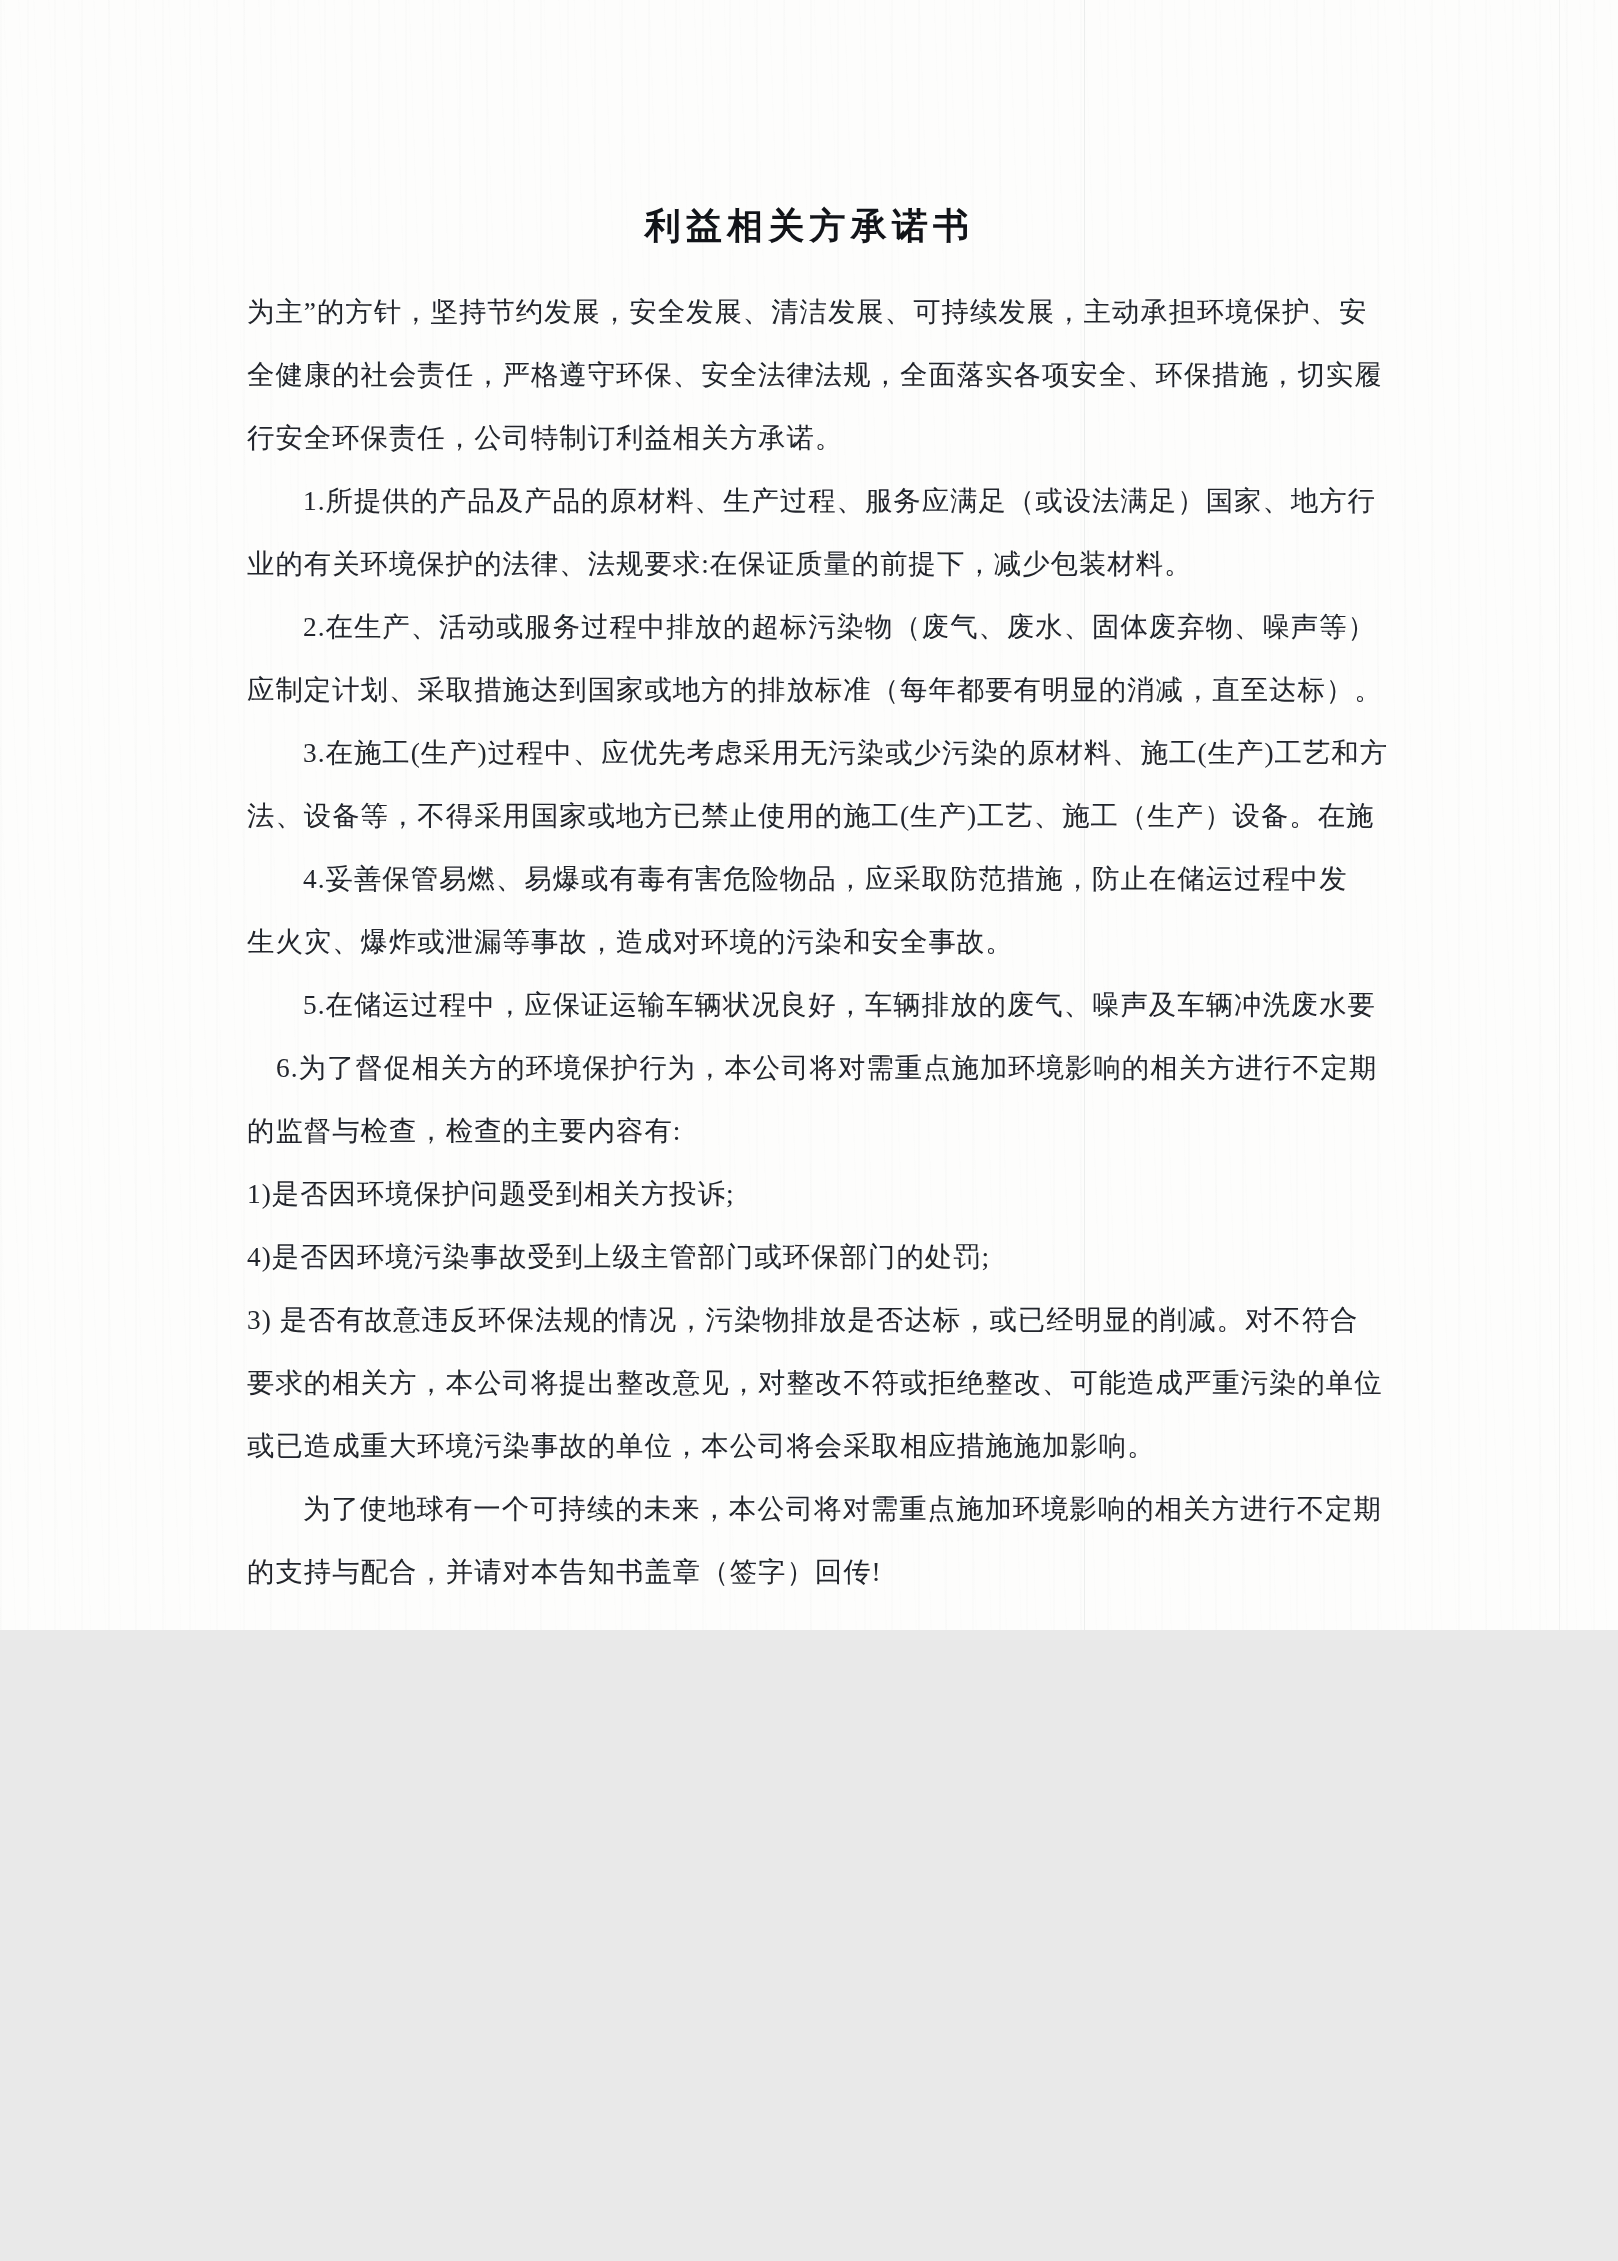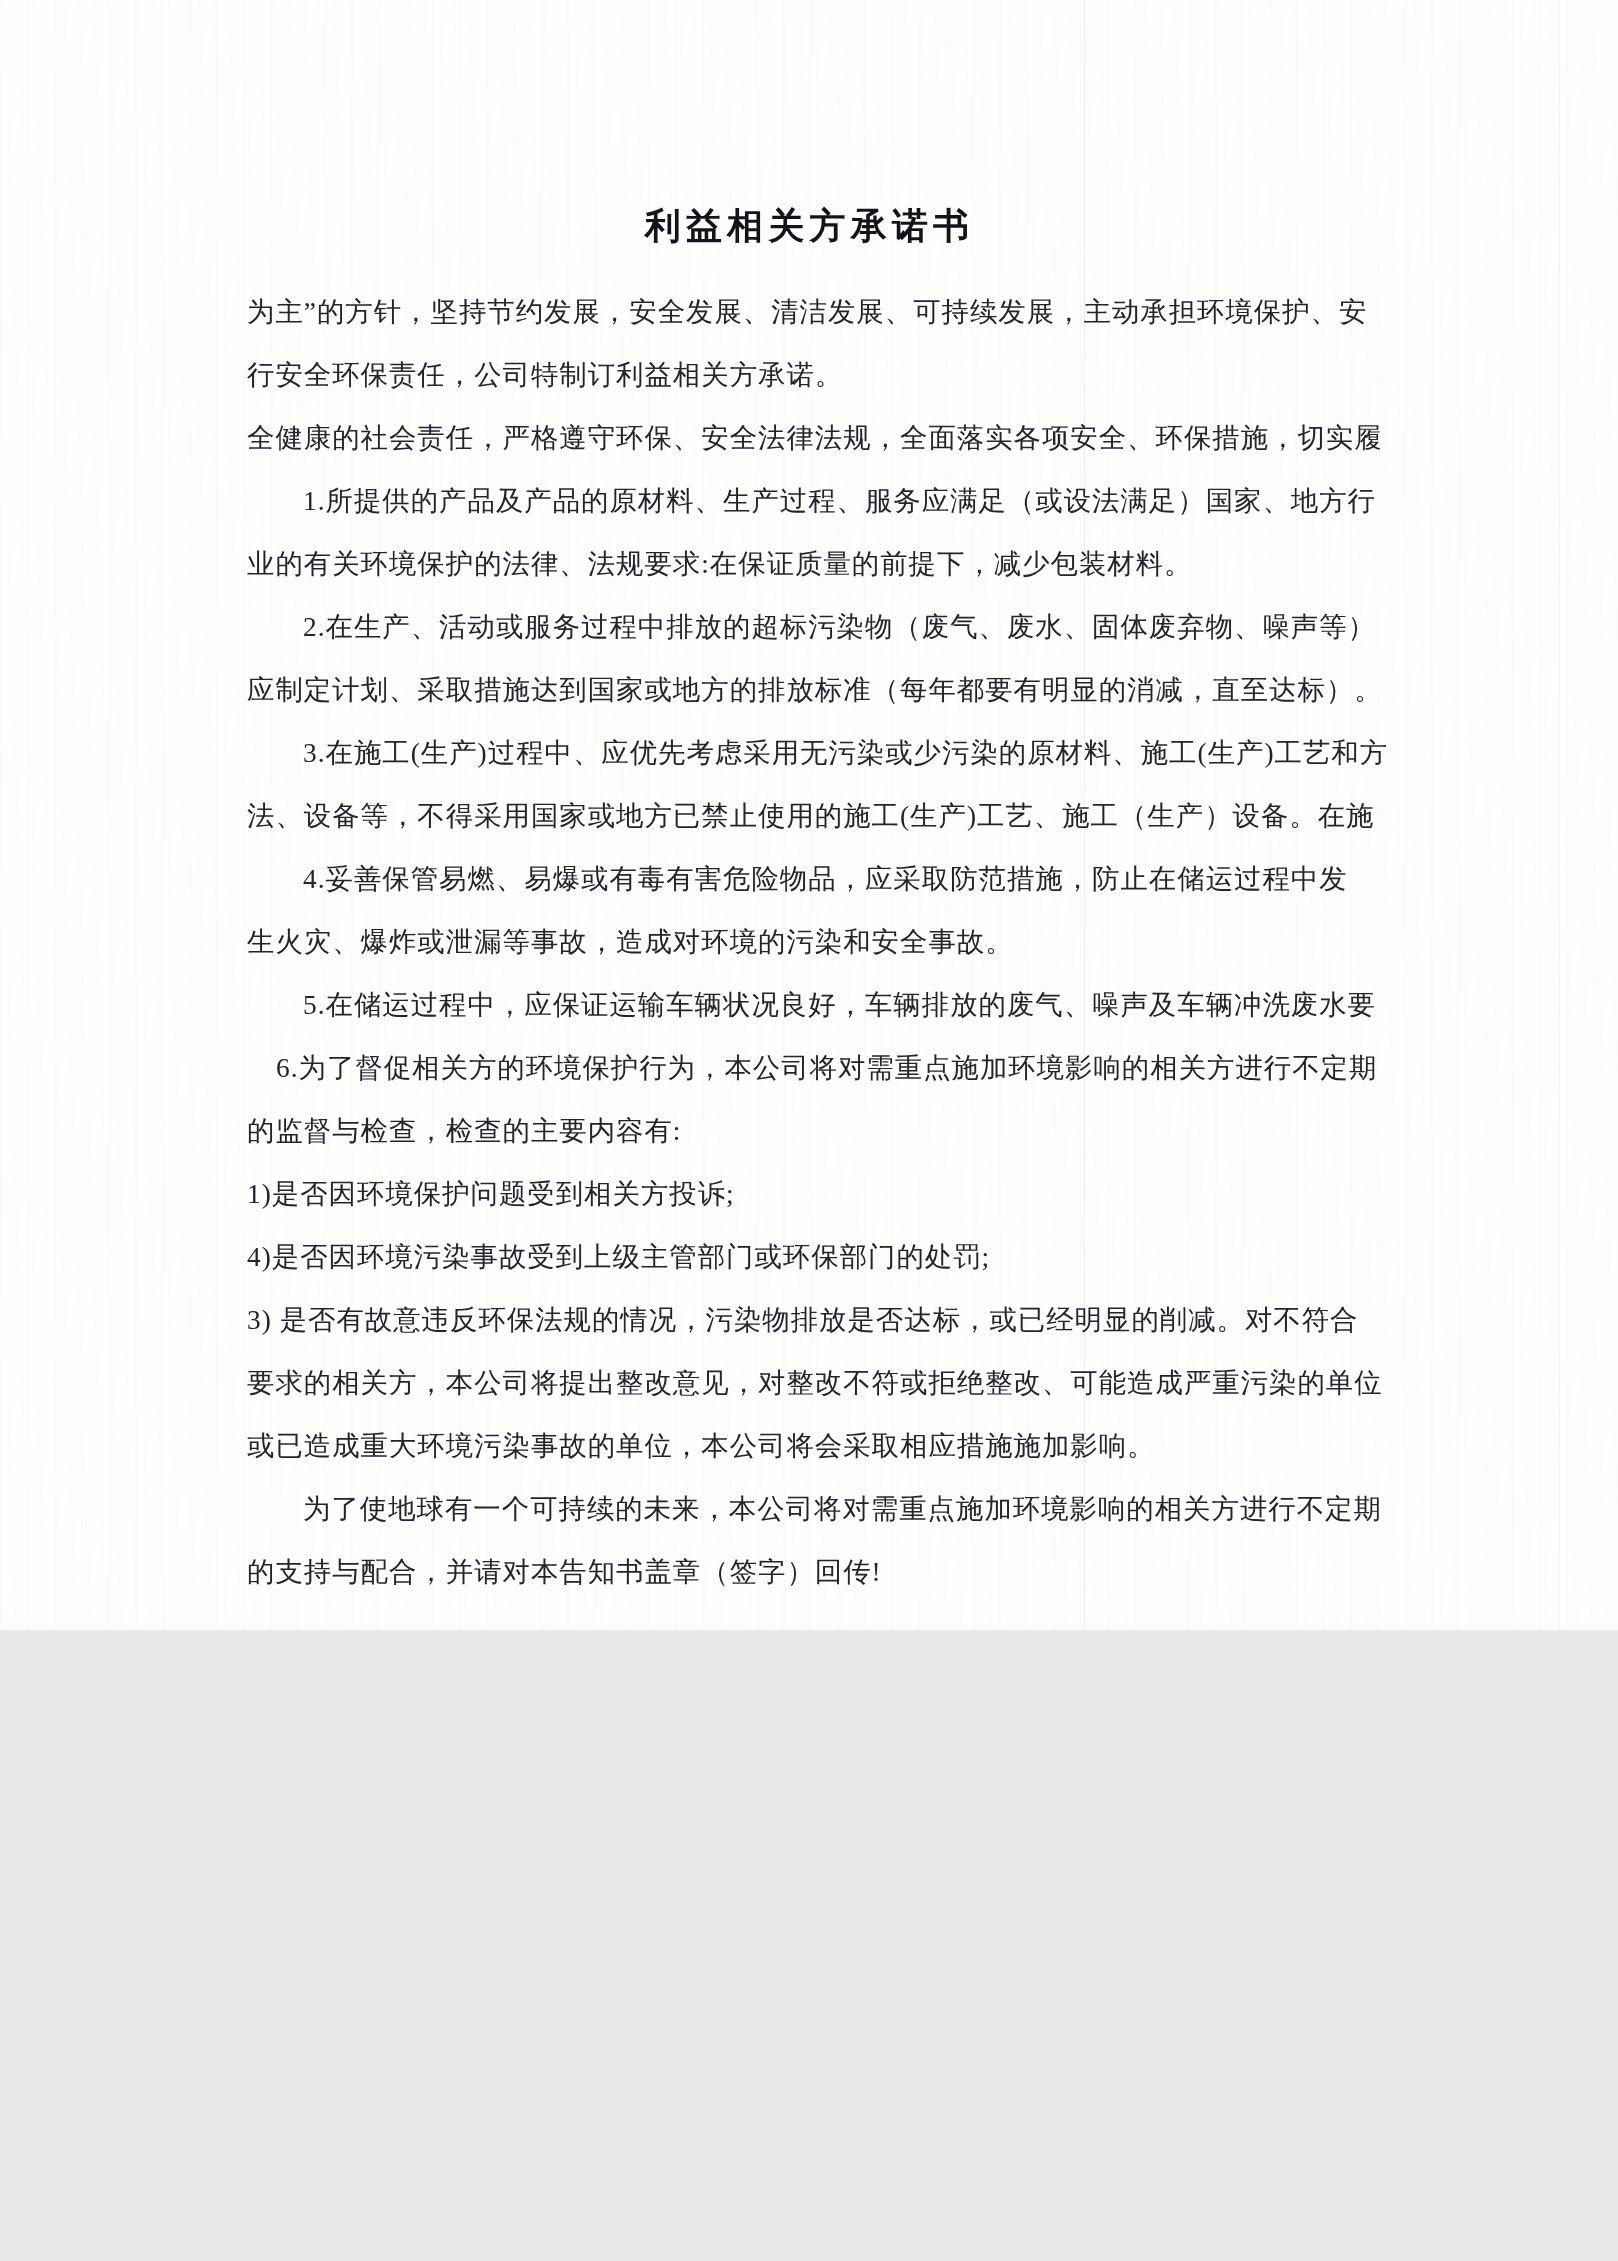--- a/index.html
+++ b/index.html
@@ -53,22 +53,22 @@
 
 <div class="page">
 
   <div class="scanline" style="left:1084px;"></div>
   <div class="scanline" style="left:1559px;opacity:.7;"></div>
 
   <div class="doc-title">利益相关方承诺书</div>
 
   <div class="body-text">
       <div class="bline ind0">为主”的方针，坚持节约发展，安全发展、清洁发展、可持续发展，主动承担环境保护、安</div>
+      <div class="bline ind0">全健康的社会责任，严格遵守环保、安全法律法规，全面落实各项安全、环保措施，切实履</div>
       <div class="bline ind0">行安全环保责任，公司特制订利益相关方承诺。</div>
-      <div class="bline ind0">全健康的社会责任，严格遵守环保、安全法律法规，全面落实各项安全、环保措施，切实履</div>
       <div class="bline ind2">1.所提供的产品及产品的原材料、生产过程、服务应满足（或设法满足）国家、地方行</div>
       <div class="bline ind0">业的有关环境保护的法律、法规要求:在保证质量的前提下，减少包装材料。</div>
       <div class="bline ind2">2.在生产、活动或服务过程中排放的超标污染物（废气、废水、固体废弃物、噪声等）</div>
       <div class="bline ind0">应制定计划、采取措施达到国家或地方的排放标准（每年都要有明显的消减，直至达标）。</div>
       <div class="bline ind2">3.在施工(生产)过程中、应优先考虑采用无污染或少污染的原材料、施工(生产)工艺和方</div>
       <div class="bline ind0">法、设备等，不得采用国家或地方已禁止使用的施工(生产)工艺、施工（生产）设备。在施</div>
       <div class="bline ind2">4.妥善保管易燃、易爆或有毒有害危险物品，应采取防范措施，防止在储运过程中发</div>
       <div class="bline ind0">生火灾、爆炸或泄漏等事故，造成对环境的污染和安全事故。</div>
       <div class="bline ind2">5.在储运过程中，应保证运输车辆状况良好，车辆排放的废气、噪声及车辆冲洗废水要</div>
       <div class="bline ind1">6.为了督促相关方的环境保护行为，本公司将对需重点施加环境影响的相关方进行不定期</div>

